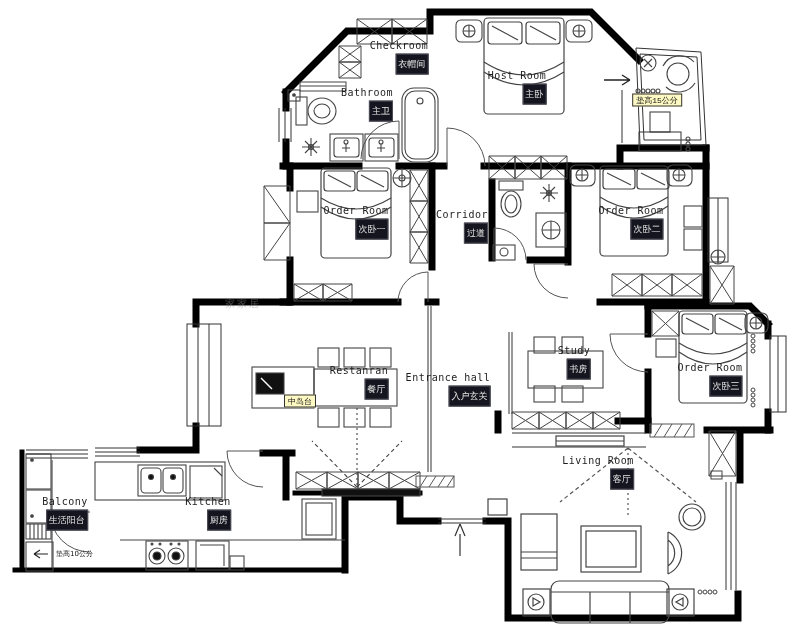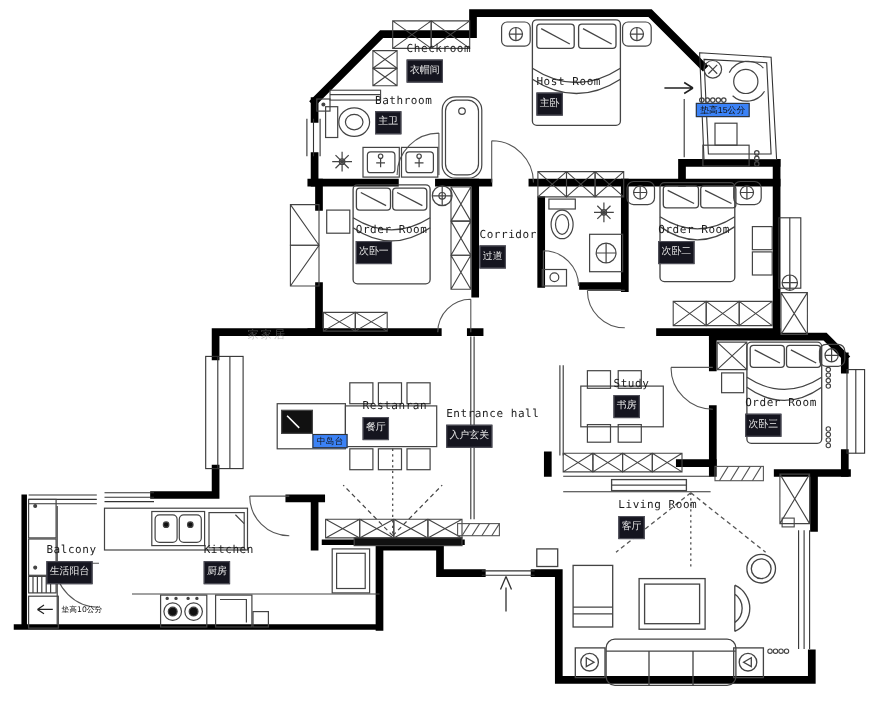--- a/index.html
+++ b/index.html
@@ -1,25 +1,25 @@
 <!DOCTYPE html>
 <html><head>
 <meta charset="utf-8">
 <style>
   html,body{margin:0;padding:0;background:#fff;}
   .stage{position:relative;width:800px;height:641px;background:#fff;overflow:hidden;
          font-family:"DejaVu Sans Mono",monospace;}
   svg{position:absolute;left:0;top:0;}
-  .lbl{position:absolute;transform:translate(-50%,-50%);text-align:left;line-height:1.2;}
+  .lbl{position:absolute;transform:translate(-50%,-50%);text-align:right;line-height:1.2;}
   .en{display:block;font-size:10px;color:#1c1c1c;letter-spacing:.5px;white-space:nowrap;
       font-family:"DejaVu Sans Mono",monospace;}
   .cn{display:inline-block;font-size:9px;font-family:"DejaVu Sans",sans-serif;color:#e9e9e9;
       background:#15151f;border:1px solid #50505a;padding:4px 2px;margin-top:1px;white-space:nowrap;}
-  .tag{position:absolute;transform:translate(-50%,-50%);font-size:8px;font-family:Liberation Sans, sans-serif;
-       color:#111;background:#3b82f6;border:1px solid #333;padding:0 3px;white-space:nowrap;}
+  .tag{position:absolute;transform:translate(-50%,-50%);font-size:8px;font-family:Liberation Mono, monospace;
+       color:#111;background:#fef9c3;border:1px solid #333;padding:0 3px;white-space:nowrap;}
   .note{position:absolute;font-size:7px;color:#111;font-family:"DejaVu Sans",sans-serif;white-space:nowrap;}
   .watermark{position:absolute;font-size:10px;color:#8d8d8d;opacity:.5;letter-spacing:2px;
        font-family:"DejaVu Sans",sans-serif;}
 </style>
 </head>
 <body>
 
 <div class="stage">
 
 <svg width="800" height="641" viewBox="0 0 800 641">

